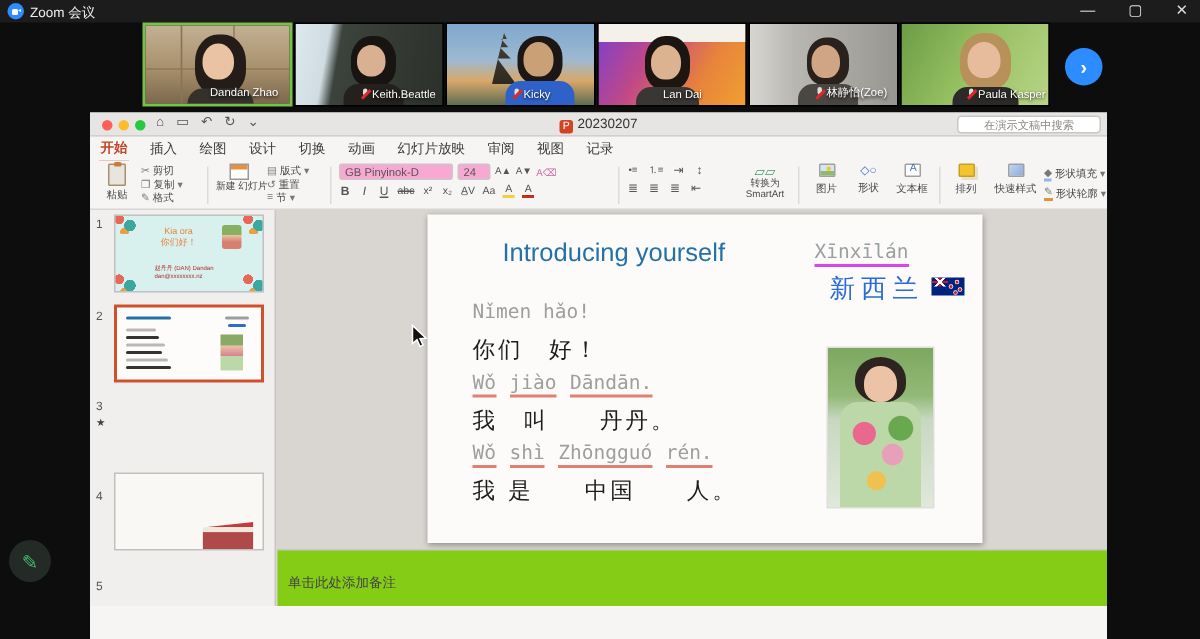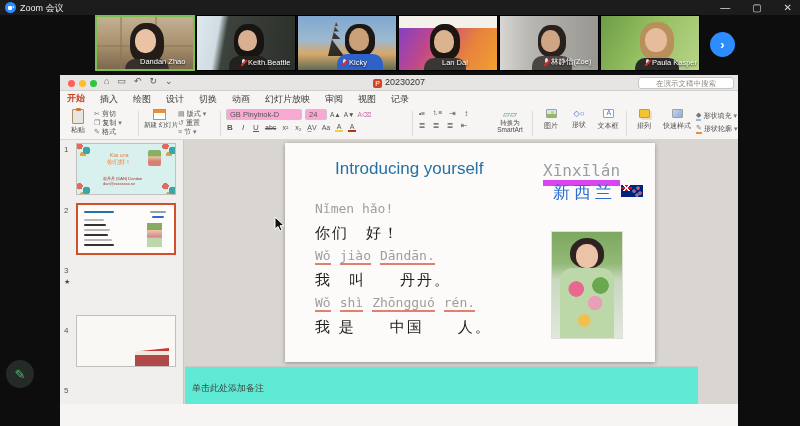--- a/index.html
+++ b/index.html
@@ -88,37 +88,37 @@
   .tp1 .txt { position:absolute; left:30px; top:8px; font-size:6px; color:#e8833c; text-align:center; line-height:7px; }
   .tp1 .photo { position:absolute; right:14px; top:6px; width:13px; height:16px; background:linear-gradient(180deg,#88b060 40%,#e8c8a8 41%,#d88070 70%); border-radius:2px; }
   .tp1 .sub { position:absolute; left:26px; top:32px; font-size:4px; color:#b03030; line-height:5px; }
   .mini-line { position:absolute; height:2px; border-radius:1px; }
   .tp3 { background:#faf8f4; position:relative; }
   .tp3 .gate { position:absolute; right:6px; bottom:0; width:34px; height:18px; background:linear-gradient(180deg,#c8373a 18%,#f0e8dc 19%,#f0e8dc 38%,#b0494a 39%); clip-path:polygon(0 20%,100% 0,100% 100%,0 100%); }
 
   .canvas { position:absolute; left:125px; top:0; width:553px; height:226px; }
   .slide { position:absolute; left:100px; top:3px; width:370px; height:219px; background:#fcfbf9; box-shadow:0 1px 4px rgba(0,0,0,.35); }
   .slide-title { position:absolute; left:30px; top:16px; font-size:17px; color:#2471a8;margin-left:20px; }
-  .place-pinyin { position:absolute; left:258px; top:18px; font-family:"DejaVu Sans Mono", monospace; font-size:16px; color:#9aa0a2; border-bottom:6px solid #d946ef; padding-bottom:0; }
+  .place-pinyin { position:absolute; left:258px; top:18px; font-family:"DejaVu Sans Mono", monospace; font-size:13px; color:#9aa0a2; border-bottom:2px solid #d946ef; padding-bottom:0; }
   .place-hanzi { position:absolute; left:268px; top:38px; font-size:17px; color:#2b6cd4; font-family:"DejaVu Serif", serif; letter-spacing:4px; }
   .nz-flag { position:absolute; left:336px; top:42px; width:22px; height:12px; background:#00247d; overflow:hidden; }
   .nz-flag .uj { position:absolute; left:0; top:0; width:11px; height:6px;
      background:linear-gradient(45deg,transparent 44%,#fff 45%,#fff 55%,transparent 56%),linear-gradient(-45deg,transparent 44%,#fff 45%,#fff 55%,transparent 56%),linear-gradient(90deg,transparent 40%,#cf142b 41%,#cf142b 59%,transparent 60%),linear-gradient(0deg,transparent 34%,#cf142b 35%,#cf142b 65%,transparent 66%); }
   .nz-flag .st { position:absolute; width:2px; height:2px; background:#cf142b; border-radius:50%; box-shadow:0 0 0 .5px #fff; }
   .body-lines { position:absolute; left:30px; top:58px; }
   .pline { font-family:"DejaVu Sans Mono", monospace; font-size:13px; color:#9e9e9e; height:23px; }
   .pline .u { border-bottom:2px solid #e08070; margin-right:9px; }
   .hline { font-family:"DejaVu Serif", serif; font-size:15px; color:#1c1c1c; height:24px; letter-spacing:2px; }
   .slide-photo { position:absolute; left:267px; top:89px; width:70px; height:106px; background:linear-gradient(180deg,#7da860 0%,#93b977 30%,#c8d8c0 45%,#e0e8da 100%); overflow:hidden; box-shadow:0 0 0 1px #e0ded9; }
   .sp-hair { position:absolute; left:18px; top:6px; width:34px; height:30px; background:#2e2320; border-radius:50% 50% 40% 45%; }
   .sp-face { position:absolute; left:24px; top:12px; width:22px; height:24px; background:#ecc3a6; border-radius:48% 48% 45% 45%; }
   .sp-dress { position:absolute; left:8px; top:36px; width:54px; height:70px; border-radius:12px 12px 0 0;
      background:radial-gradient(circle at 30% 30%,#e86890 12%,transparent 13%),radial-gradient(circle at 65% 50%,#e8a0b8 14%,transparent 15%),radial-gradient(circle at 45% 75%,#f0c050 10%,transparent 11%),radial-gradient(circle at 75% 25%,#6aa850 12%,transparent 13%),#bcd8a8; }
 
-  .notes { position:absolute; left:125px; top:226px; width:513px; height:38px; background:#5eead4; border-top:1px solid #c9c7c5; }
+  .notes { position:absolute; left:125px; top:226px; width:553px; height:38px; background:#84cc16; border-top:1px solid #c9c7c5; }
   .notes-text { position:absolute; left:7px; top:15px; font-size:9px; color:#444; }
 
   
   .pencil-btn { position:absolute; left:6px; top:360px; width:28px; height:28px; border-radius:50%; background:#242a26; display:flex; align-items:center; justify-content:center; cursor:pointer; }
   .pencil-glyph { color:#3fbf6f; font-size:13px; transform:rotate(0deg); }
   .cursor { position:absolute; left:274px; top:216px; z-index:50; }
 </style>
 </head>
 <body>
 

